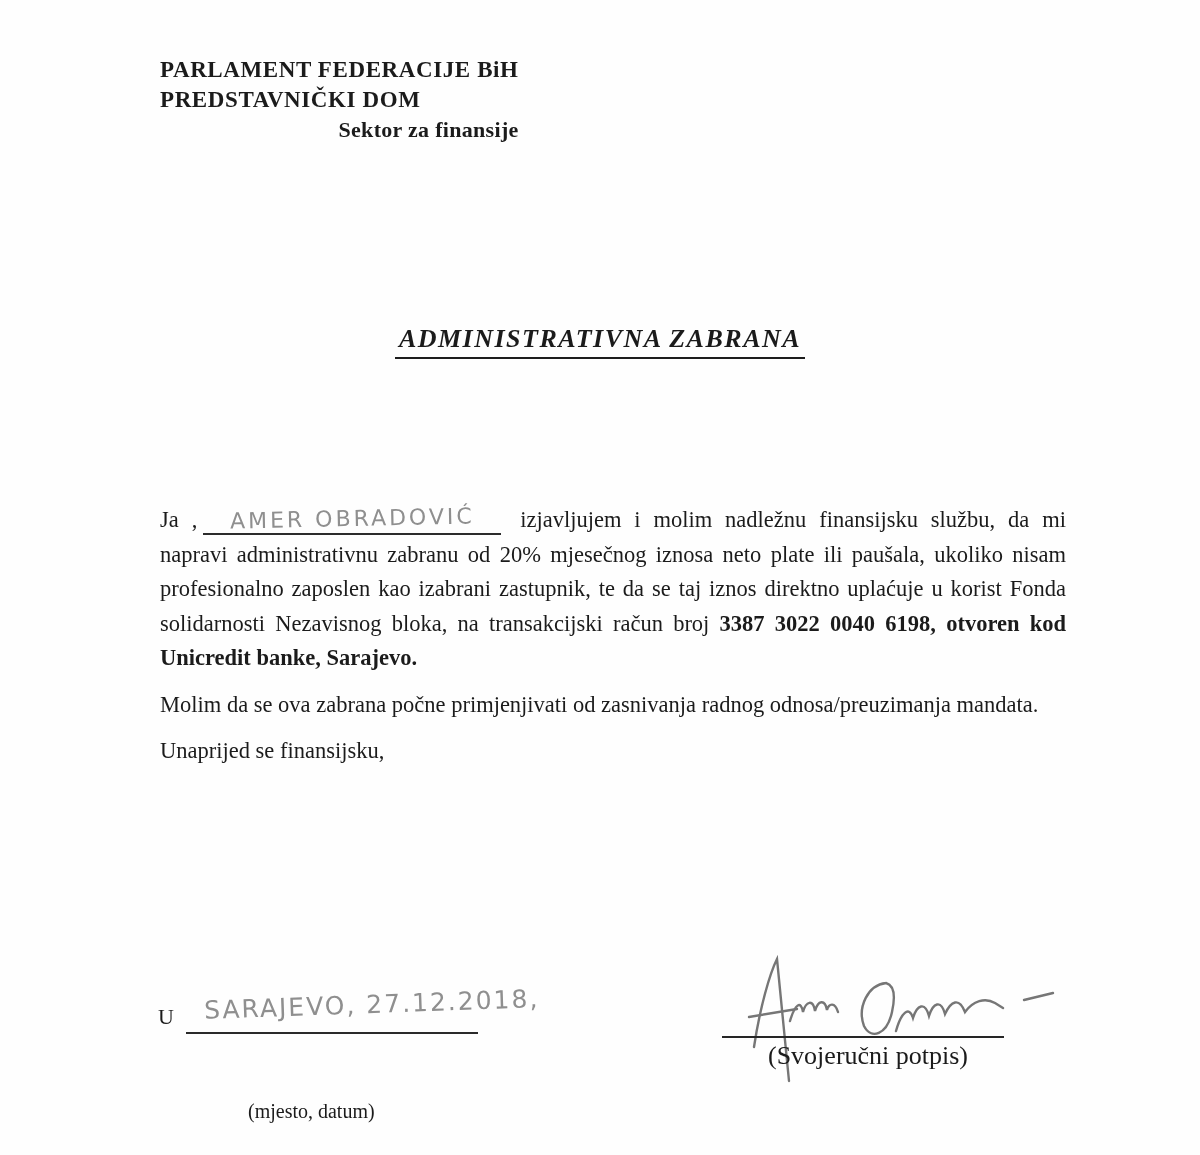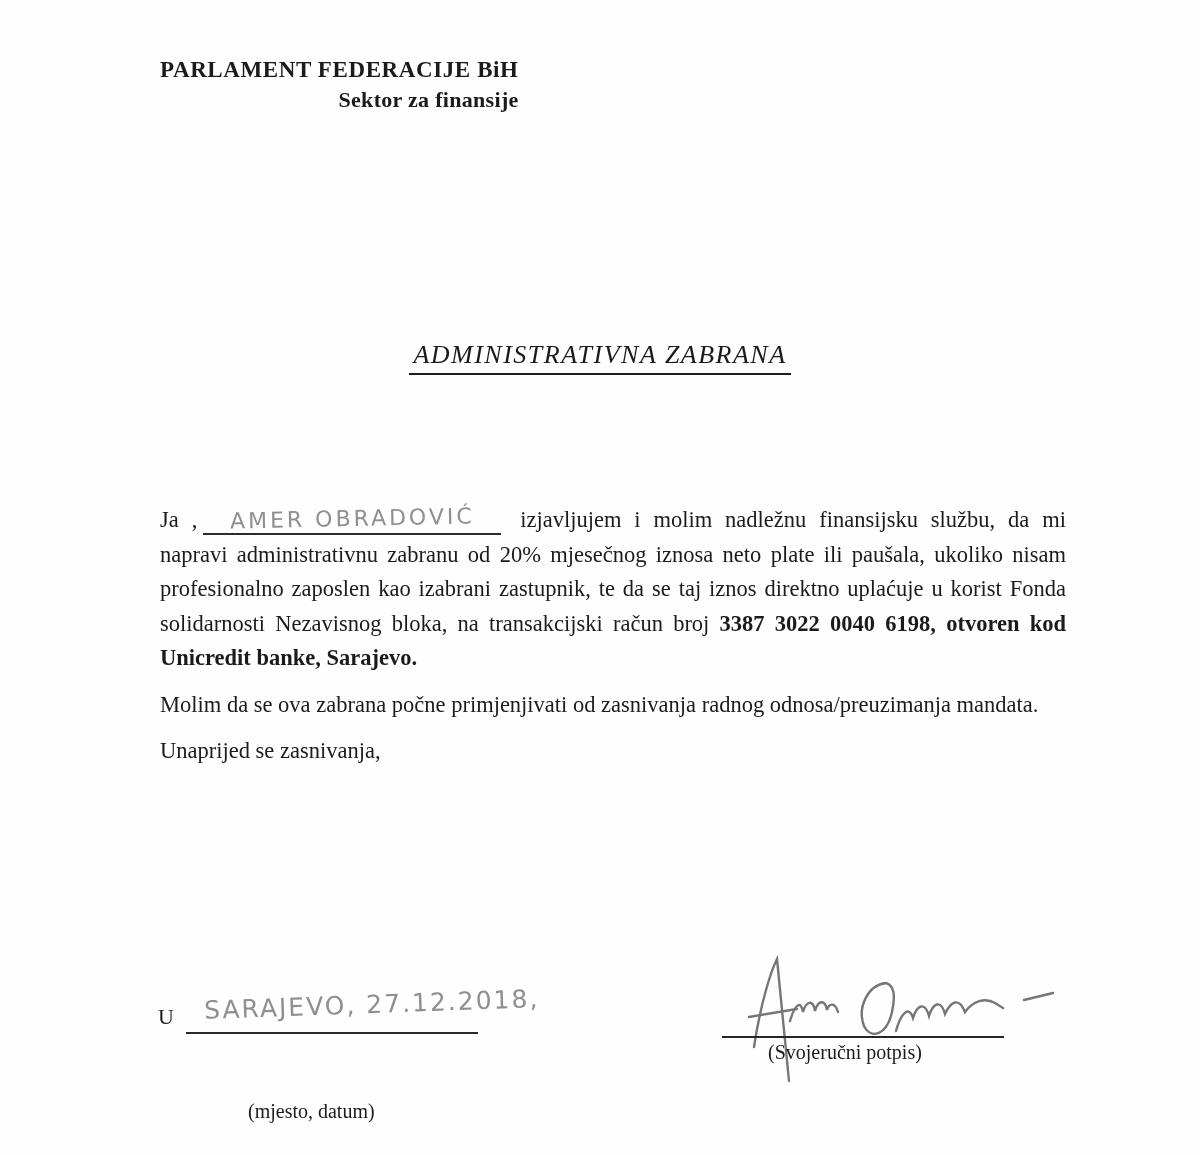--- a/index.html
+++ b/index.html
@@ -37,26 +37,25 @@
   .title-wrap {
     position: absolute;
     top: 324px;
     left: 0;
     width: 100%;
     text-align: center;
   }
   .title-wrap .doc-title {
     display: inline-block;
     font-size: 26px;
-    font-weight: normal;
+    font-weight: bold;
     font-style: italic;
     letter-spacing: 1.5px;
     border-bottom: 2px solid #1d1d1d;
     padding: 0 4px 3px 4px;
-    margin-top: 16px;
   }
 
   
   .body-text {
     position: absolute;
     left: 160px;
     top: 503px;
     width: 906px;
     font-size: 22.5px;
     line-height: 34.5px;
@@ -129,41 +128,42 @@
     left: 722px;
     top: 1036px;
     width: 282px;
     height: 2px;
     background: #262626;
   }
   .sig-caption {
     position: absolute;
     left: 768px;
     top: 1041px;
-    font-size: 20px;
+    font-size: 26px;
   }
 </style>
 </head>
 <body>
 
 <div class="page">
 
   <div class="letterhead">
     <div class="org">PARLAMENT FEDERACIJE BiH</div>
+    <div class="chamber">PREDSTAVNIČKI DOM</div>
     <div class="dept">Sektor za finansije</div>
   </div>
 
   <div class="title-wrap">
     <span class="doc-title">ADMINISTRATIVNA ZABRANA</span>
   </div>
 
   <div class="body-text">
     <p><span>Ja ,</span><span class="name-blank"><span class="handwriting hand-name">AMER OBRADOVIĆ</span></span><span> izjavljujem i molim nadležnu finansijsku službu, da mi napravi administrativnu zabranu od 20% mjesečnog iznosa neto plate ili paušala, ukoliko nisam profesionalno zaposlen kao izabrani zastupnik, te da se taj iznos direktno uplaćuje u korist Fonda solidarnosti Nezavisnog bloka, na transakcijski račun broj </span><span class="bold">3387 3022 0040 6198, otvoren kod Unicredit banke, Sarajevo.</span></p>
     <p>Molim da se ova zabrana počne primjenjivati od zasnivanja radnog odnosa/preuzimanja mandata.</p>
-    <p>Unaprijed se zasnivanja,</p>
+    <p>Unaprijed se finansijsku,</p>
   </div>
 
   <span class="place-date">U</span>
   <div class="pd-underline"></div>
   <span class="handwriting hand-date">SARAJEVO, 27.12.2018,</span>
   <span class="pd-caption">(mjesto, datum)</span>
 
   <svg class="sig-svg" viewBox="0 0 360 145" fill="none" stroke="#767676" stroke-width="2.4" stroke-linecap="round">
 
     <path d="M54,102 C60,62 70,28 77,14 C80,42 84,88 89,136"></path>

